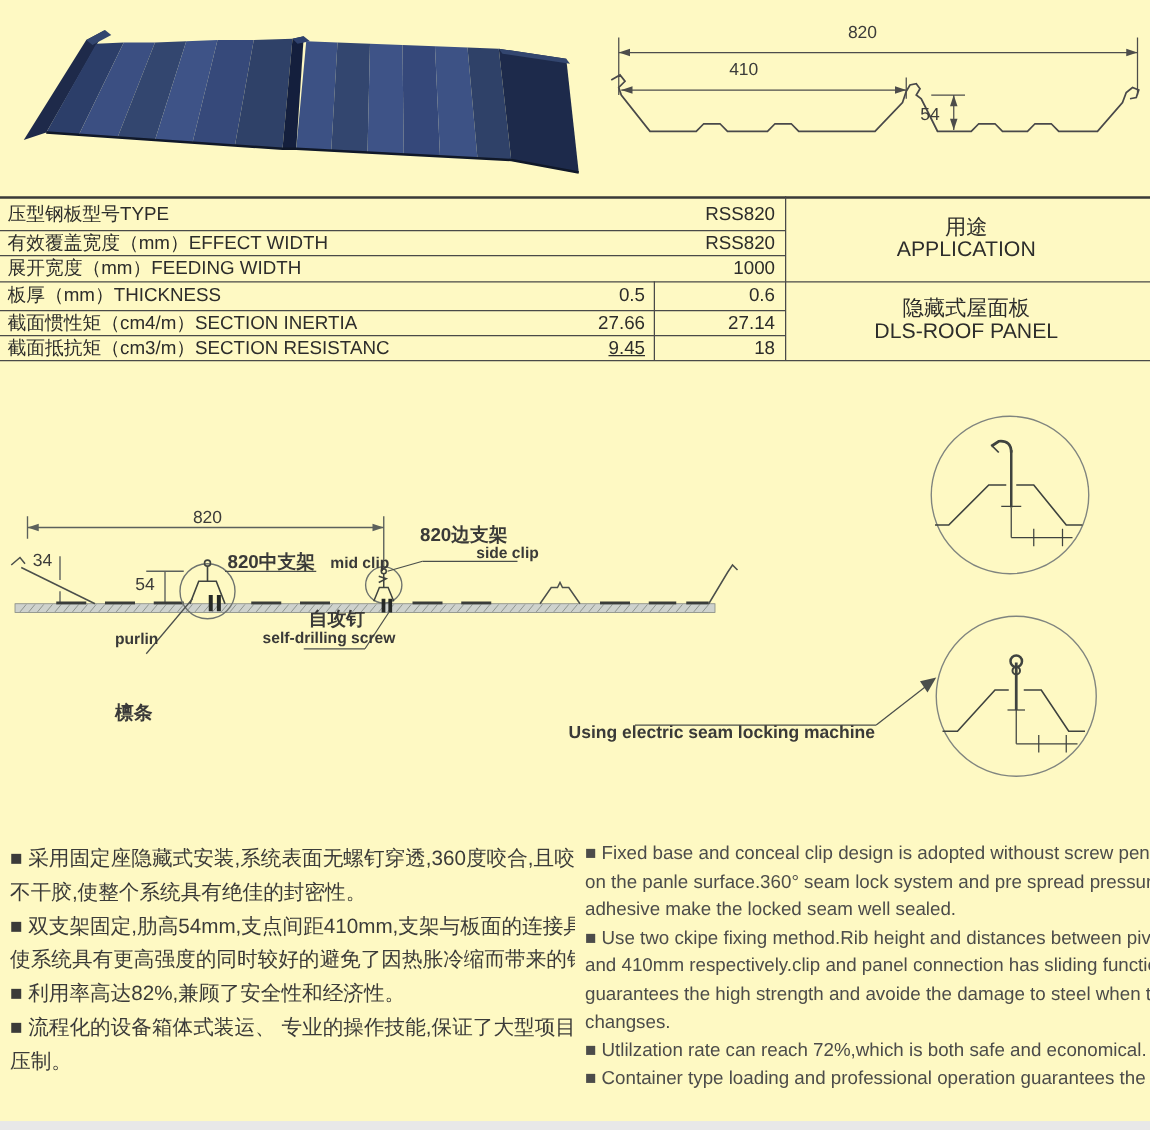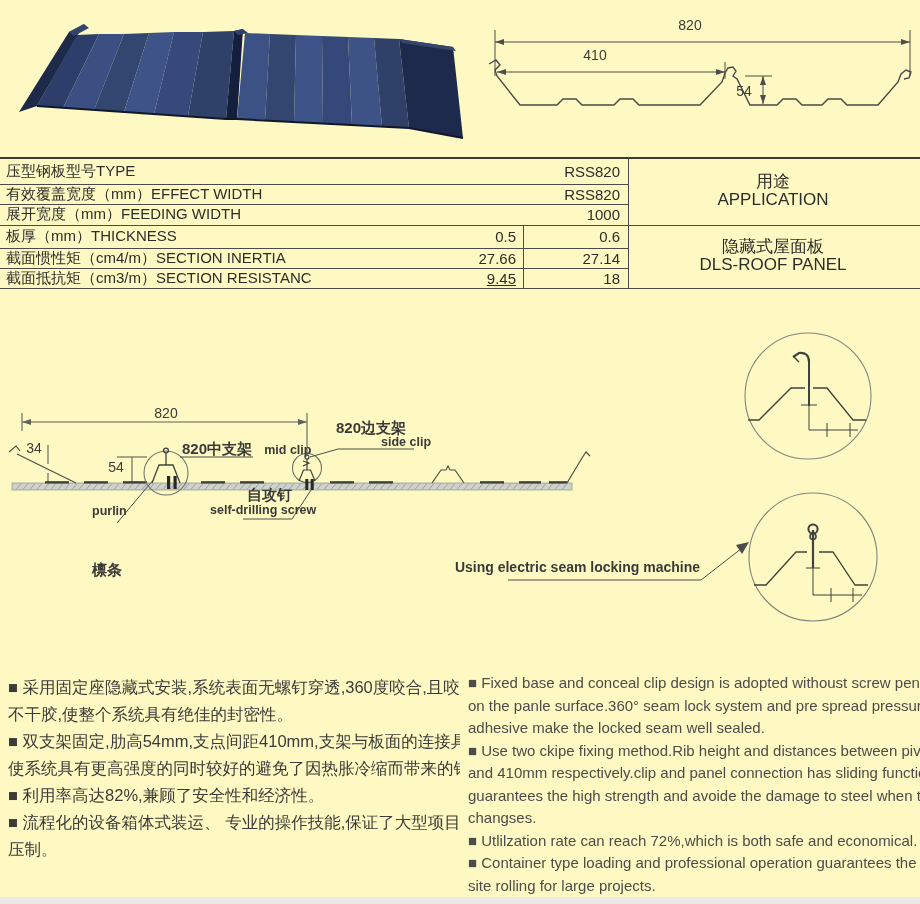--- a/index.html
+++ b/index.html
@@ -28,21 +28,21 @@
     font-size:17px;line-height:18px;white-space:nowrap;
   }
   
   .dim{
     position:absolute;font-size:14px;color:#3c3c3a;text-align:center;
     white-space:nowrap;
   }
   .dlab-zh{position:absolute;font-size:15px;color:#3a3a38;font-weight:bold;white-space:nowrap;}
   .dlab-en{position:absolute;font-size:12.5px;color:#3a3a38;font-weight:bold;white-space:nowrap;}
   .note-zh{position:absolute;font-size:15px;font-weight:bold;color:#3a3a38;text-align:right;white-space:nowrap;}
-  .note-en{position:absolute;font-size:14px;font-weight:bold;color:#3a3a38;text-align:right;white-space:nowrap;}
+  .note-en{position:absolute;font-size:14px;font-weight:bold;color:#3a3a38;text-align:right;white-space:nowrap;margin-top:18px;}
   
   .feat-zh{position:absolute;left:8px;top:674px;width:452px;}
   .feat-zh .ln{height:27px;line-height:27px;font-size:16.5px;color:#3b3b39;white-space:nowrap;overflow:hidden;}
   .feat-en{position:absolute;left:468px;top:672px;width:452px;}
   .feat-en .ln{height:22.5px;line-height:22.5px;font-size:15px;color:#4c4c4a;white-space:nowrap;}
 </style>
 </head>
 <body>
 
 <div id="canvas">
@@ -261,16 +261,15 @@
   <div class="feat-en">
     <div class="ln">■ Fixed base and conceal clip design is adopted withoust screw penetration</div>
     <div class="ln">on the panle surface.360°  seam lock system and pre spread pressure-sensitive</div>
     <div class="ln">adhesive make the locked seam well sealed.</div>
     <div class="ln">■ Use two ckipe fixing method.Rib height and distances between pivots 54mm</div>
     <div class="ln">and 410mm respectively.clip and panel connection has sliding function.Which</div>
     <div class="ln">guarantees the high strength and avoide the damage to steel when temperature</div>
     <div class="ln">changses.</div>
     <div class="ln">■ Utlilzation rate can reach 72%,which is both safe and economical.</div>
     <div class="ln">■ Container type loading and professional operation guarantees the precise on</div>
-    <div class="ln">site rolling for large projects.</div>
   </div>
 
 </div>
 
 </body></html>

